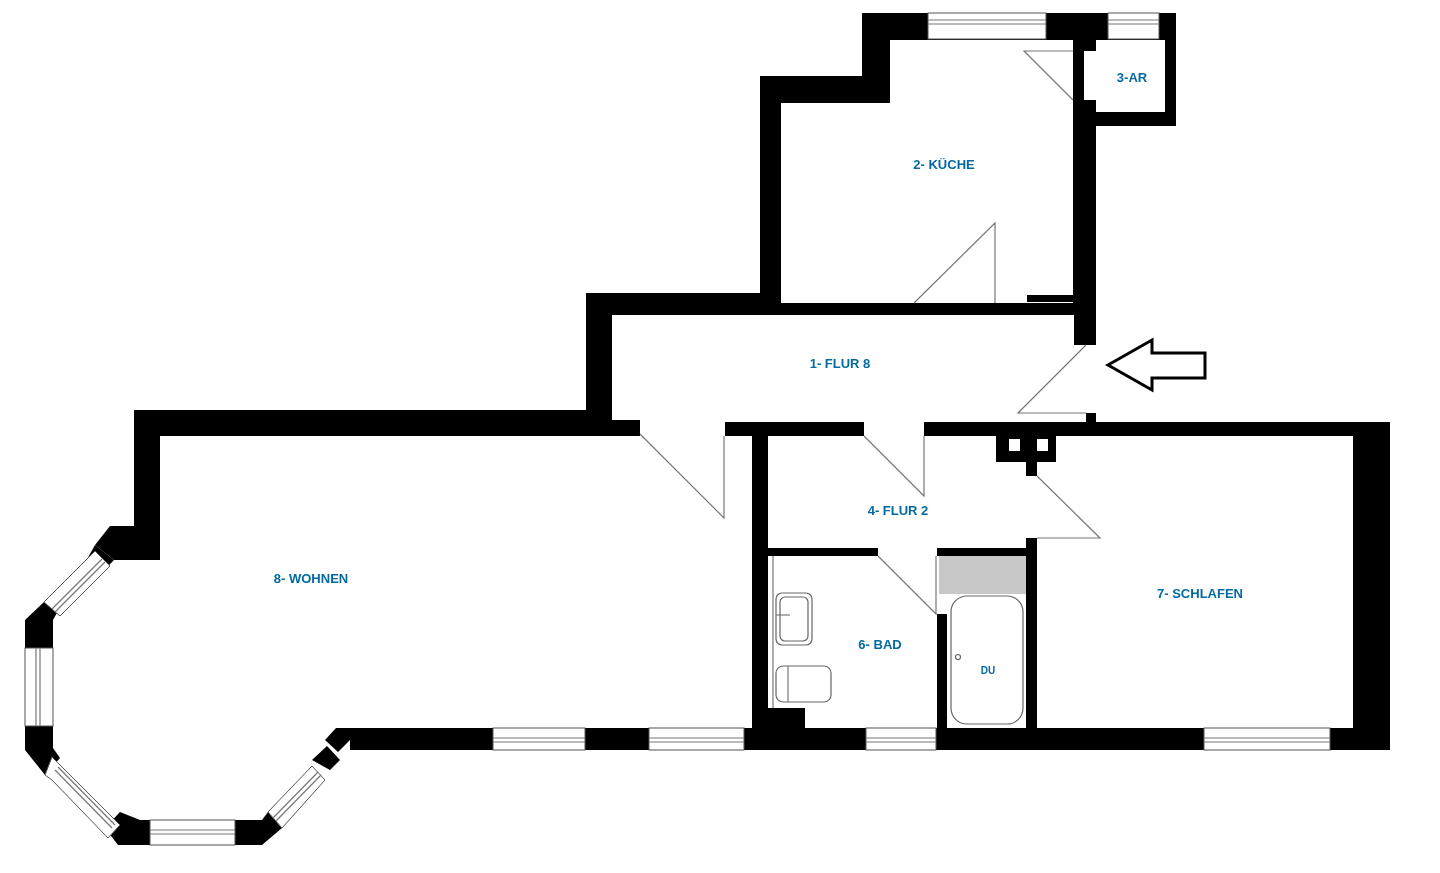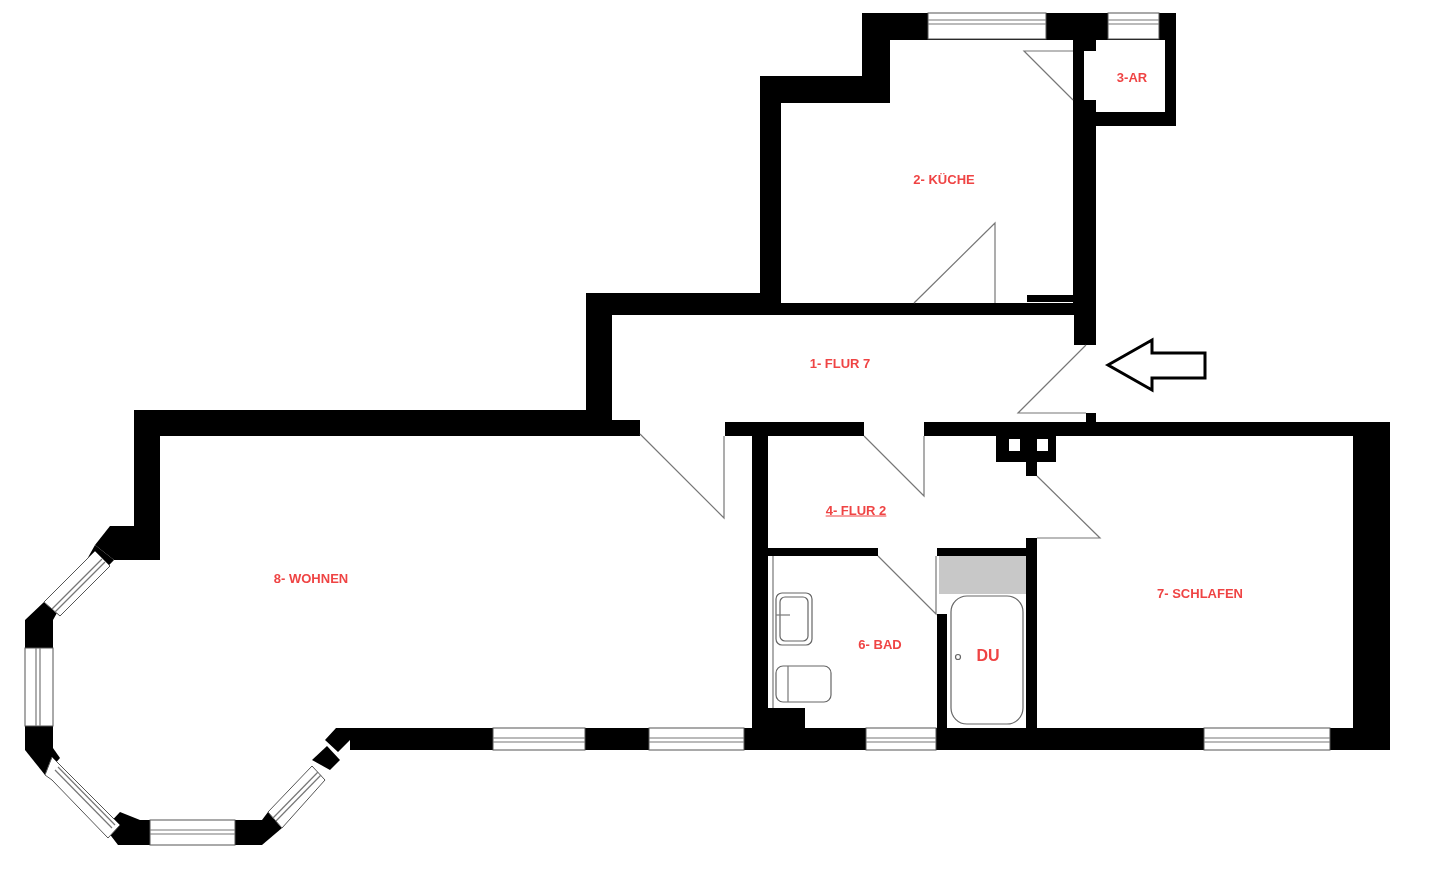--- a/index.html
+++ b/index.html
@@ -8,23 +8,23 @@
     .wall { fill: #000000; }
     .floor { fill: #ffffff; }
     .win-line { stroke: #777777; stroke-width: 1.2; fill: none; }
     .win-bg { fill: #ffffff; stroke: #555555; stroke-width: 1; }
     .door { stroke: #777777; stroke-width: 1.2; fill: none; }
     .fixture { fill: #ffffff; stroke: #666666; stroke-width: 1.2; }
     .shelf { fill: #c8c8c8; }
     .room-label {
       position: absolute; transform: translate(-50%, -50%);
       font-family: "Liberation Sans", sans-serif; font-weight: bold; font-size: 13px;
-      color: #ef4444; white-space: nowrap;
+      color: #0369a1; white-space: nowrap;
     }
-    .room-label.small { font-size: 16px; }
+    .room-label.small { font-size: 10px; margin-top: 14px; }
   </style>
 </head>
 <body>
 
 <svg id="plan" viewBox="0 0 1440 873" xmlns="http://www.w3.org/2000/svg">
 
   <g>
 
     <polygon class="wall" points="862,13 1176,13 1176,126 1096,126 1096,345 1086,345 1086,320 1074,320 1074,302 1026,302 1026,296 996,296 996,302 996,315 914,315 914,303 778,303 778,293 760,293 760,76 862,76"></polygon>
 
@@ -147,20 +147,20 @@
     <rect class="fixture" x="776" y="593" width="36" height="52" rx="6"></rect>
     <rect class="fixture" x="780" y="597" width="28" height="44" rx="5"></rect>
     <line class="win-line" x1="776" y1="615" x2="790" y2="615"></line>
     <rect class="fixture" x="776" y="666" width="55" height="36" rx="7"></rect>
     <line class="win-line" x1="788" y1="666" x2="788" y2="702"></line>
     <rect class="fixture" x="951" y="596" width="72" height="128" rx="16"></rect>
     <circle class="fixture" cx="958" cy="657" r="2.5"></circle>
   </g>
 </svg>
 
-<div class="room-label" style="left:840px;top:363px;">1- FLUR 7</div>
-<div class="room-label" style="left:944px;top:179px;">2- KÜCHE</div>
+<div class="room-label" style="left:840px;top:363px;">1- FLUR 8</div>
+<div class="room-label" style="left:944px;top:164px;">2- KÜCHE</div>
 <div class="room-label" style="left:1132px;top:77px;">3-AR</div>
-<div class="room-label" style="left:856px;top:510px;text-decoration:underline;">4- FLUR 2</div>
+<div class="room-label" style="left:898px;top:510px;">4- FLUR 2</div>
 <div class="room-label" style="left:1200px;top:593px;">7- SCHLAFEN</div>
 <div class="room-label" style="left:880px;top:644px;text-align:right;">6- BAD</div>
 <div class="room-label" style="left:311px;top:578px;">8- WOHNEN</div>
 <div class="room-label small" style="left:988px;top:656px;">DU</div>
 
 </body></html>

